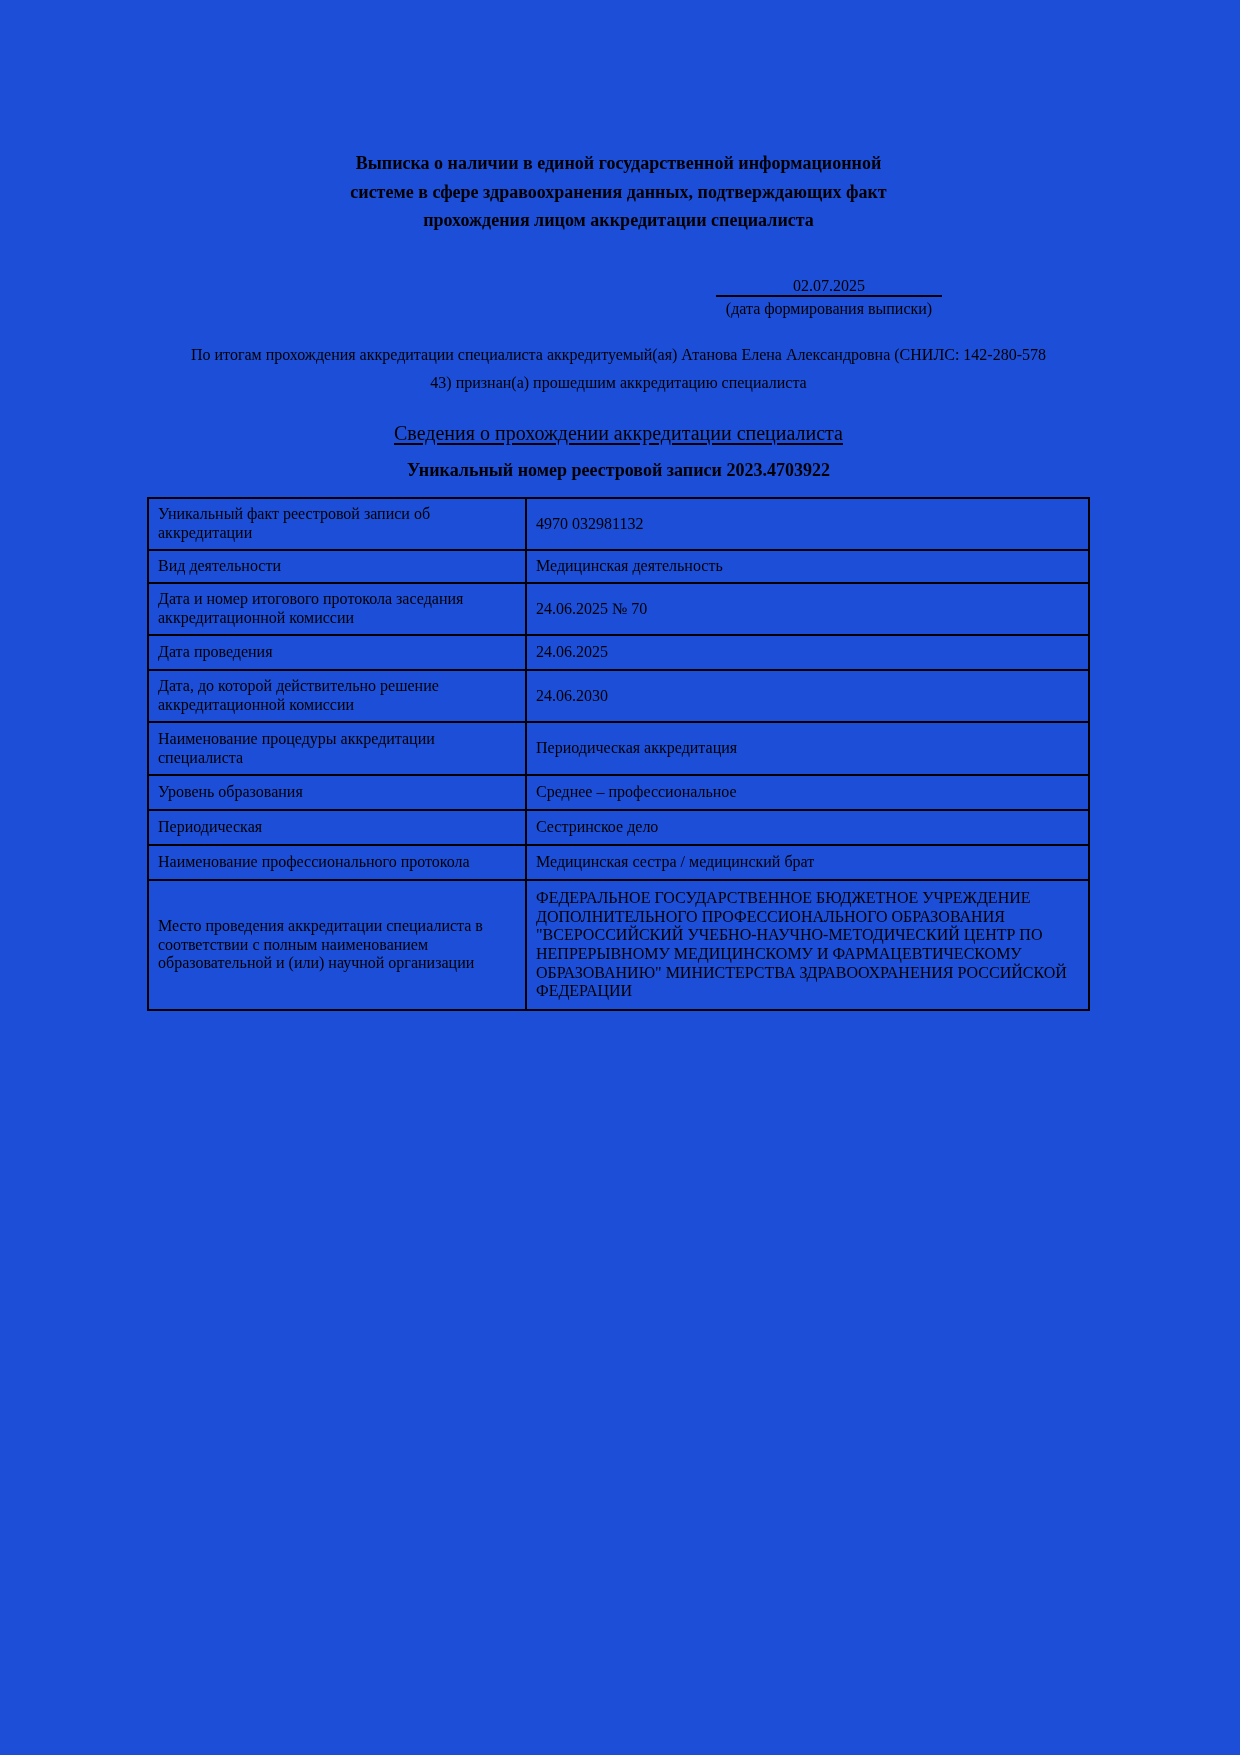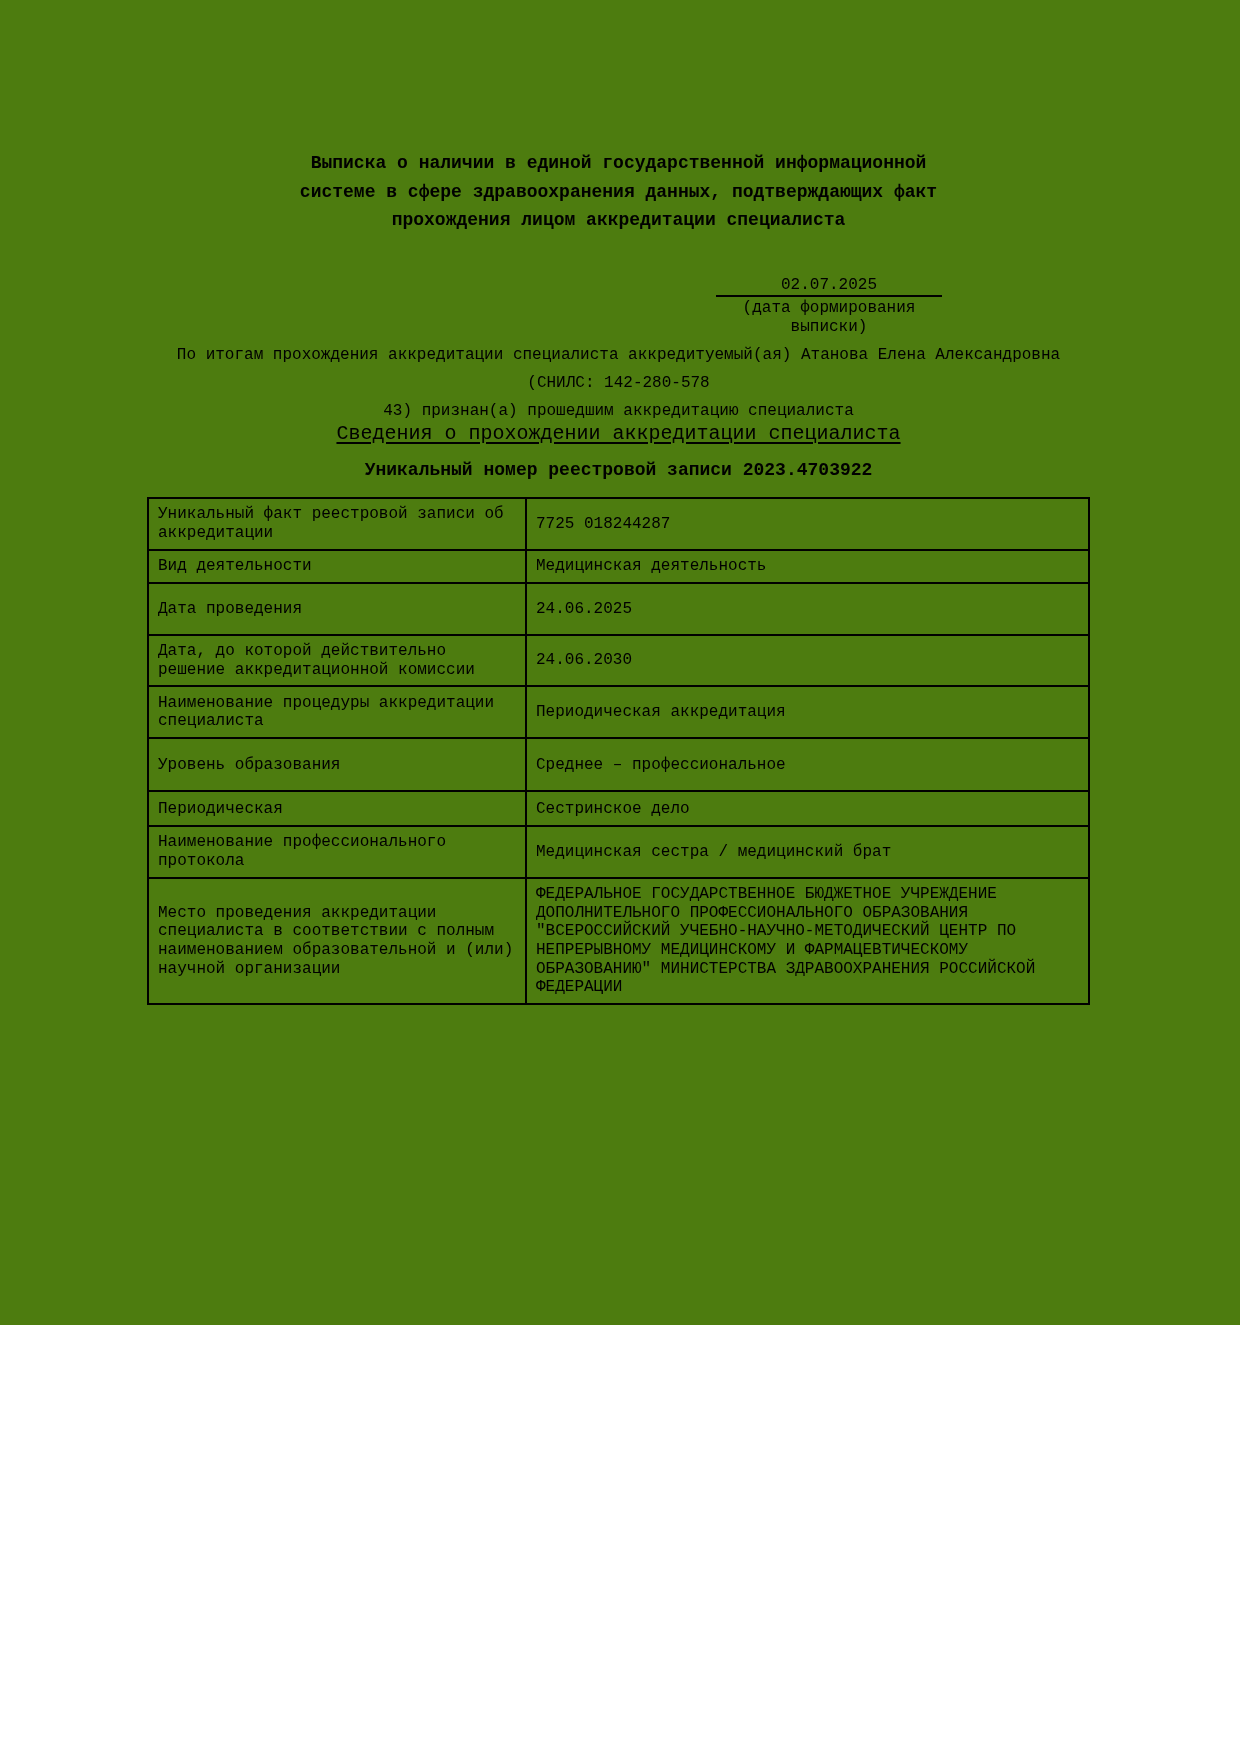--- a/index.html
+++ b/index.html
@@ -3,24 +3,24 @@
 <meta charset="utf-8">
 <style>
   html, body {
     margin: 0;
     padding: 0;
     background: #ffffff;
   }
   .page {
     position: relative;
     width: 1240px;
-    height: 1325px;
-    background: #4d7c0f;
+    height: 1755px;
+    background: #1d4ed8;
     color: #000000;
-    font-family: Liberation Mono, monospace;
+    font-family: Liberation Serif, serif;
     overflow: hidden;
   }
   .doc-title {
     position: absolute;
     left: 147px;
     top: 149px;
     width: 943px;
     text-align: center;
     font-size: 18px;
     font-weight: 700;
@@ -132,25 +132,29 @@
   <div class="record-heading">Уникальный номер реестровой записи 2023.4703922</div>
 
   <table class="acc-table">
     <colgroup>
       <col style="width:378px">
       <col>
     </colgroup>
     <tbody>
       <tr>
         <td>Уникальный факт реестровой записи об аккредитации</td>
-        <td>7725 018244287</td>
+        <td>4970 032981132</td>
       </tr>
       <tr>
         <td>Вид деятельности</td>
         <td>Медицинская деятельность</td>
+      </tr>
+      <tr>
+        <td>Дата и номер итогового протокола заседания аккредитационной комиссии</td>
+        <td>24.06.2025 № 70</td>
       </tr>
       <tr>
         <td>Дата проведения</td>
         <td>24.06.2025</td>
       </tr>
       <tr>
         <td>Дата, до которой действительно решение аккредитационной комиссии</td>
         <td>24.06.2030</td>
       </tr>
       <tr>

